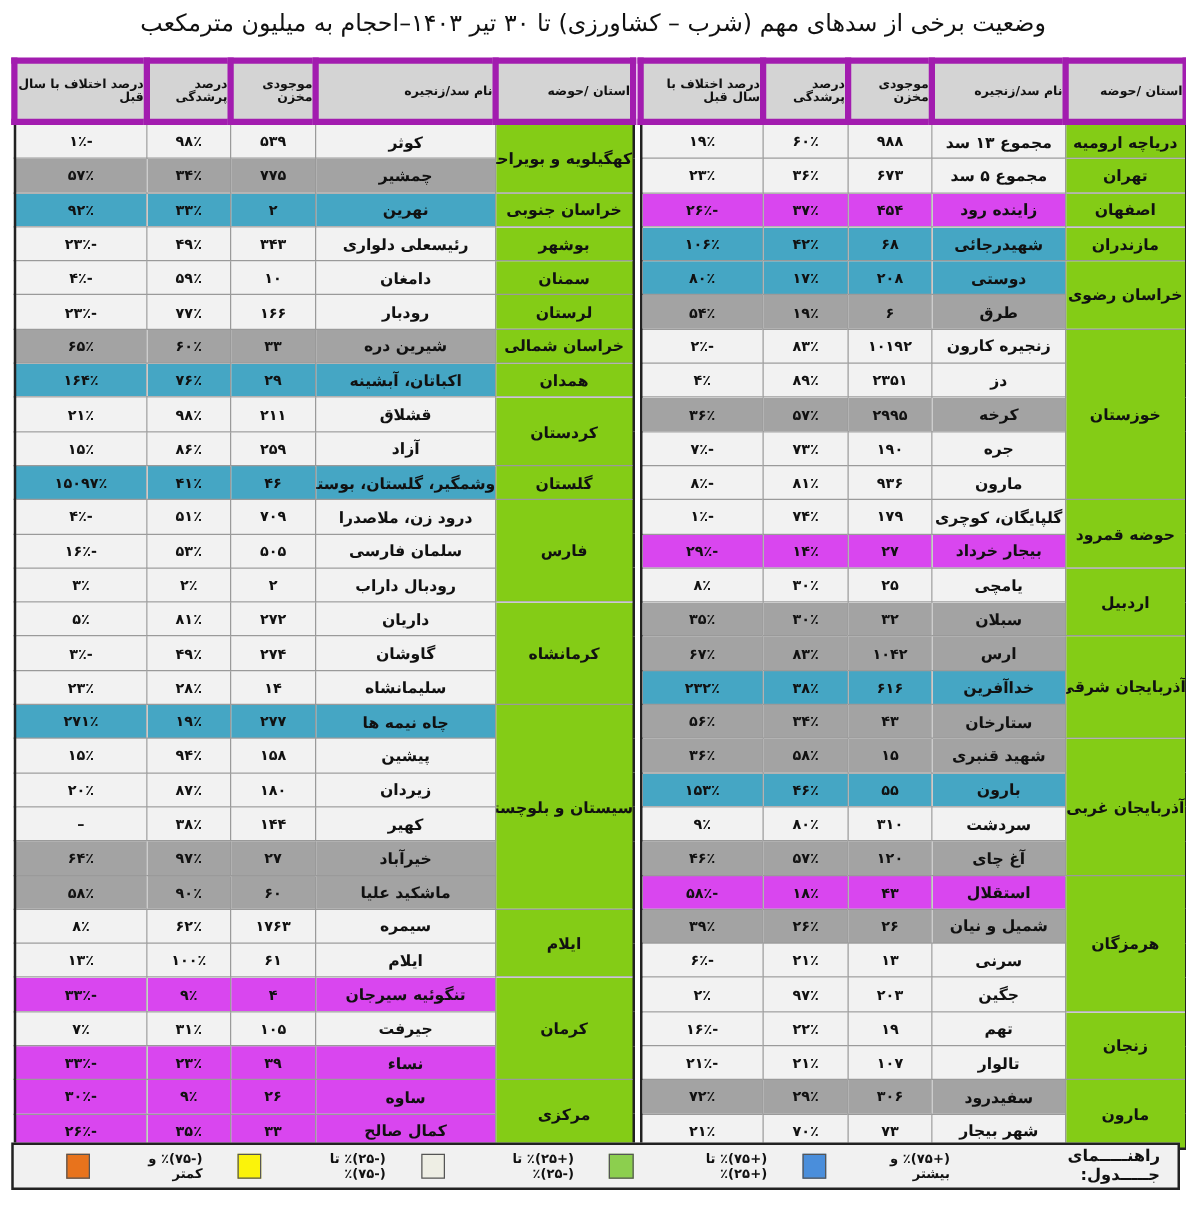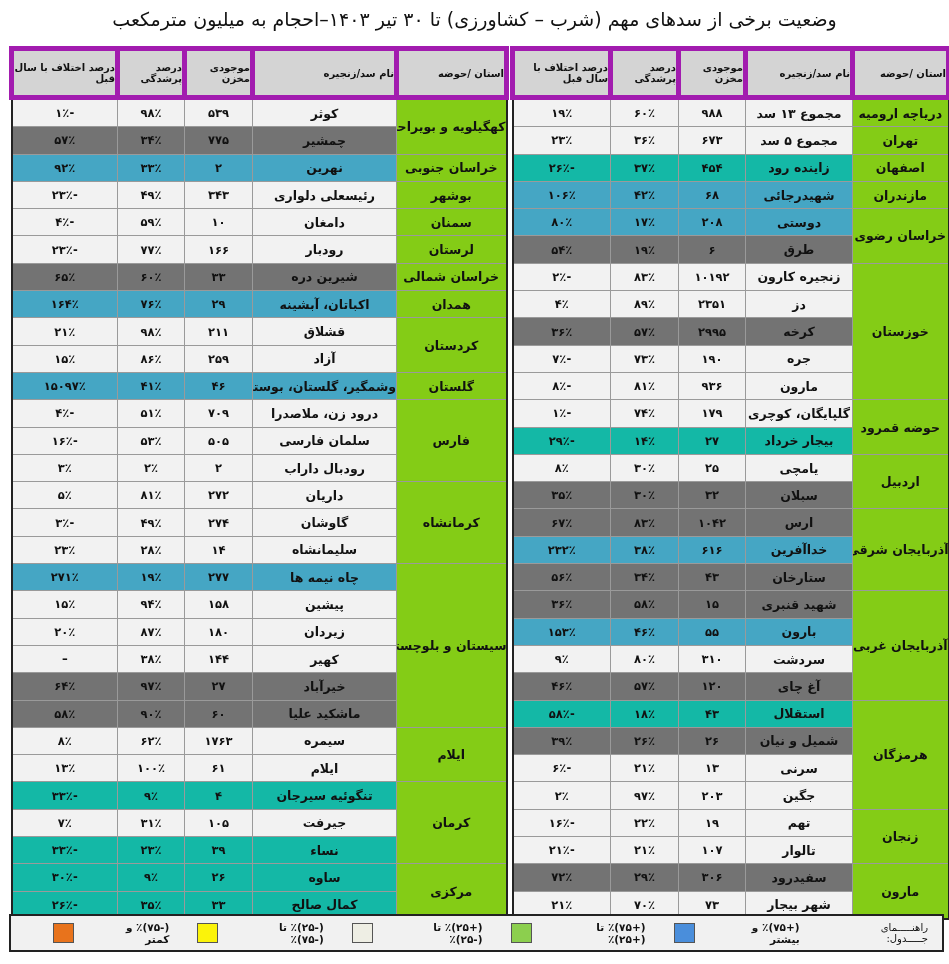--- a/index.html
+++ b/index.html
@@ -13,27 +13,27 @@
   #tbl-left { left:9px; width:495px; }
   #tbl-right { left:510px; width:436px; }
   .tbl th { background:#d4d4d4; height:44px; font-size:10px; font-weight:bold;
             border:5px solid #a21caf; padding:0; text-align:right; }
   .tbl td { height:26.3px; font-size:11.5px; font-weight:bold; border:1px solid #9a9a9a;
             padding:0; text-align:center; white-space:nowrap; overflow:hidden; }
   .tbl td.name { font-size:12.5px; font-weight:bold; }
   .tbl td.prov { background:#84cc16; font-size:12.5px; font-weight:bold; }
   .tbl td.num { direction:rtl; }
   .c-white td.v { background:#f2f2f2; }
-  .c-green td.v { background:#737373; }
+  .c-green td.v { background:#a3a3a3; }
   .c-blue td.v  { background:#45a6c4; }
-  .c-yellow td.v{ background:#14b8a6; }
+  .c-yellow td.v{ background:#d946ef; }
   .legend { position:absolute; left:9px; top:914px; width:935px; height:38px;
             border:2px solid #222; background:#f1f1f1; direction:rtl;
             display:flex; align-items:center; box-sizing:border-box; padding:0 14px; }
-  .legend-title { font-weight:normal; font-size:10px; margin-left:40px; }
+  .legend-title { font-weight:bold; font-size:13px; margin-left:40px; }
   .legend-item { display:flex; align-items:center; font-size:10.5px; font-weight:bold; margin-left:28px; }
   .swatch { width:20px; height:18px; border:1px solid #555; margin-left:28px; display:inline-block; }
 </style>
 </head>
 <body>
 
 <div class="title">وضعیت برخی از سدهای مهم (شرب – کشاورزی) تا ۳۰ تیر ۱۴۰۳–احجام به میلیون مترمکعب</div>
 
 <table class="tbl" id="tbl-right">
   <colgroup>

